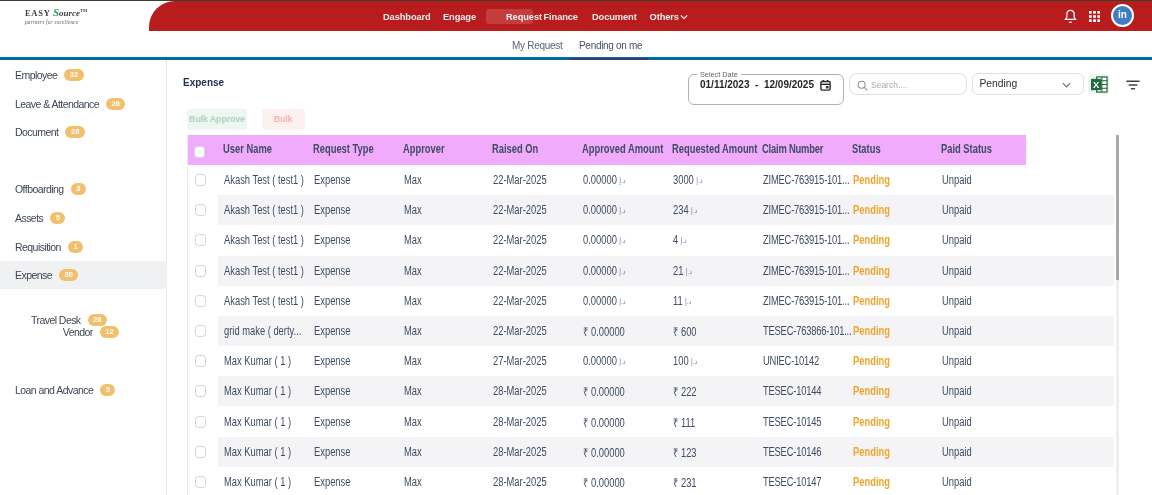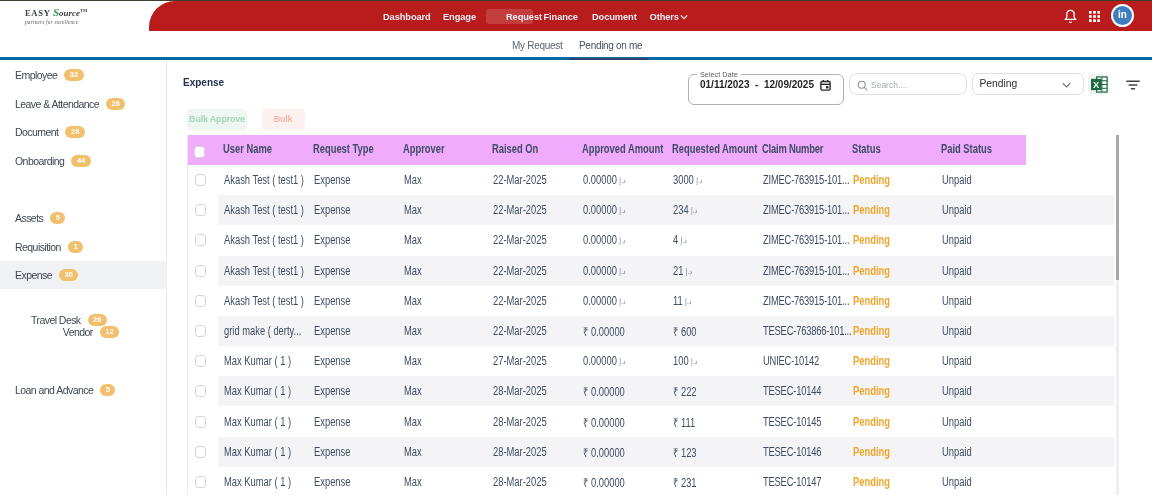--- a/index.html
+++ b/index.html
@@ -124,23 +124,23 @@
       <span class="badge">32</span>
     </div>
 <div class="sideitem" style="top:30px;">
       <span class="txt">Leave &amp; Attendance</span>
       <span class="badge">26</span>
     </div>
 <div class="sideitem" style="top:58px;">
       <span class="txt">Document</span>
       <span class="badge">28</span>
     </div>
-<div class="sideitem" style="top:87px;">
-      <span class="txt">Onboarding</span>
-      <span class="badge">44</span>
+<div class="sideitem" style="top:115px;">
+      <span class="txt">Offboarding</span>
+      <span class="badge">3</span>
     </div>
 <div class="sideitem" style="top:144px;text-align:center;">
       <span class="txt">Assets</span>
       <span class="badge">5</span>
     </div>
 <div class="sideitem" style="top:173px;">
       <span class="txt">Requisition</span>
       <span class="badge">1</span>
     </div>
 <div class="sideitem active" style="top:201px;">

